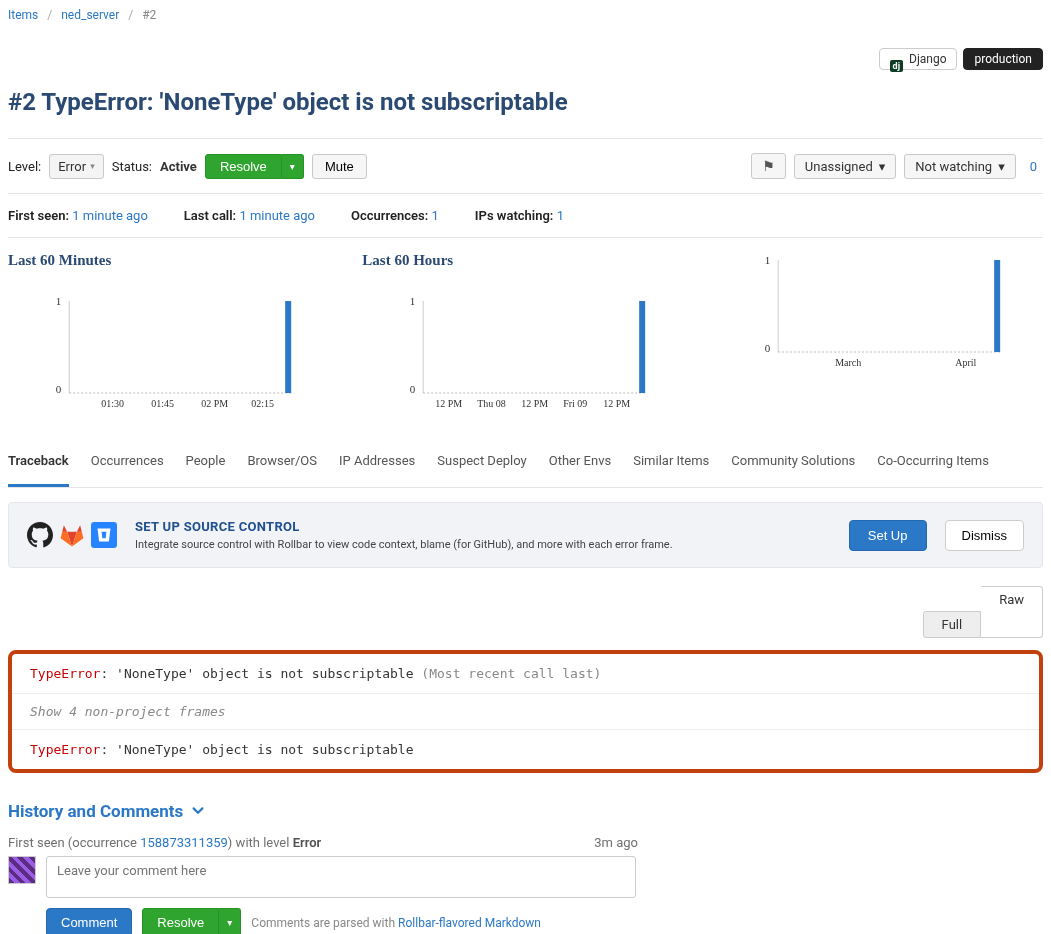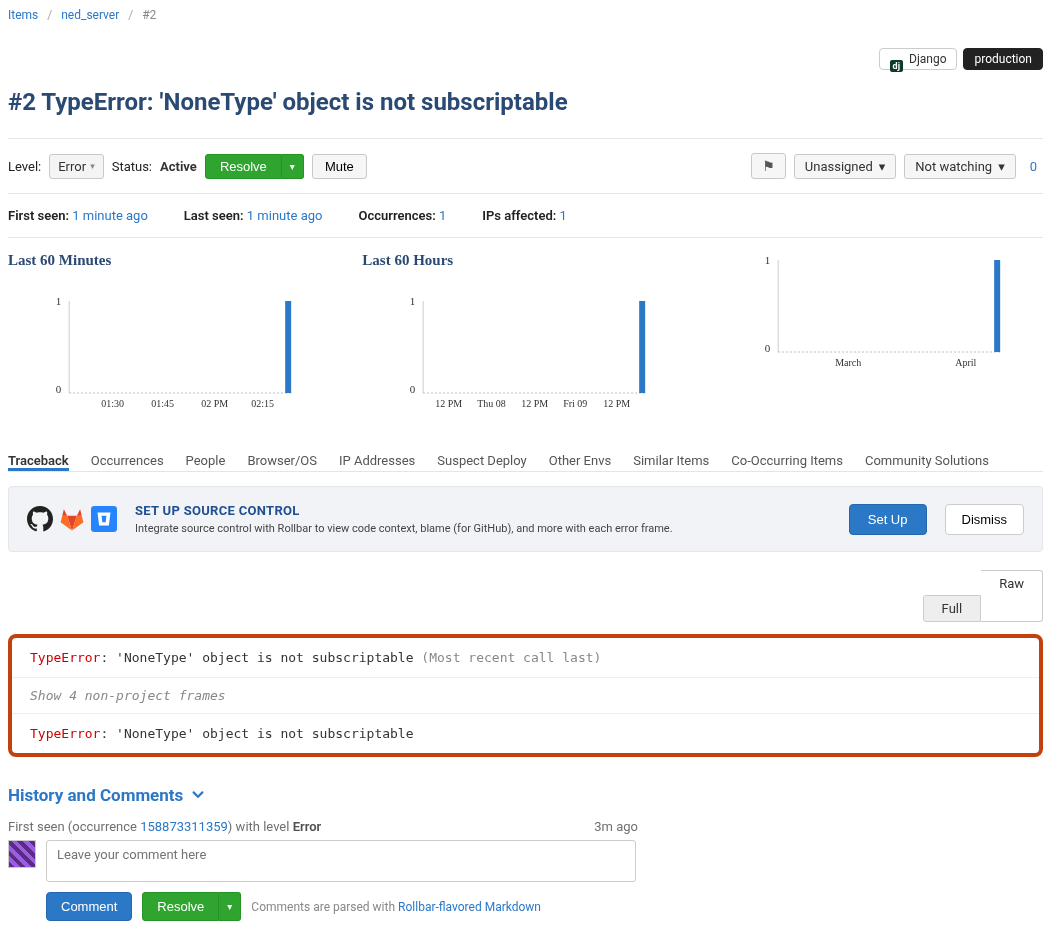--- a/index.html
+++ b/index.html
@@ -32,21 +32,21 @@
 .flag-btn { border: 1px solid #c9c9c9; background: #f6f6f6; padding: 4px 10px; border-radius: 3px; cursor: pointer; font-size: 14px; color: #555; }
 .assign-btn, .watch-btn { border: 1px solid #c9c9c9; background: #f6f6f6; padding: 4px 10px; border-radius: 3px; font-size: 13px; display: flex; align-items: center; gap: 6px; cursor: pointer; }
 .watch-count { font-size: 13px; color: #2b78c7; padding: 0 6px; }
 .meta-row { display: flex; gap: 36px; font-size: 13px; margin-bottom: 14px; }
 .meta-row .k { font-weight: 600; color: #222; }
 .charts-row { display: flex; gap: 28px; margin-bottom: 28px; }
 .chart-block { flex: 1; font-family: Liberation Serif, serif; }
 .chart-block h3 { font-size: 15px; font-weight: 700; color: #2b4a73; margin-bottom: 24px; }
 .chart-svg { width: 100%; height: 120px; }
 .tabs { display: flex; gap: 22px; border-bottom: 1px solid #e5e5e5; margin-bottom: 14px; }
-.tab { font-size: 13px; color: #555; padding: 8px 0 0 0; cursor: pointer; }
+.tab { font-size: 13px; color: #555; padding: 8px 0 16px 0; cursor: pointer; }
 .tab.active { color: #333; font-weight: 600; border-bottom: 3px solid #2b78c7; }
 .src-control-box { background: #f1f3f6; border: 1px solid #e3e6ea; border-radius: 4px; padding: 16px 18px; display: flex; align-items: center; gap: 18px; margin-bottom: 18px; }
 .integrations-icons { display: flex; gap: 6px; align-items: center; }
 .src-control-text h4 { font-size: 13px; color: #205090; font-weight: 700; letter-spacing: 0.3px; margin-bottom: 4px; }
 .src-control-text p { font-size: 11px; color: #444; }
 .btn-primary { background: #2b78c7; color: #fff; border: 1px solid #2568b0; padding: 7px 18px; border-radius: 4px; font-size: 13px; cursor: pointer; }
 .btn-default { background: #fff; border: 1px solid #ccc; padding: 7px 16px; border-radius: 4px; font-size: 13px; cursor: pointer; }
 .view-toggle { display: flex; justify-content: flex-end; margin-bottom: 12px; }
 .view-toggle .seg { border: 1px solid #ccc; padding: 5px 18px; font-size: 13px; cursor: pointer; }
 .view-toggle .seg.left { background: #eee; border-radius: 3px 0 0 3px; margin-top: 25px; }
@@ -117,23 +117,23 @@
   <div class="watch-btn">
     <span>Not watching</span>
     <span class="caret">▾</span>
   </div>
   <a class="watch-count">0</a>
 </div>
 <hr class="sep-line">
 
 <div class="meta-row">
   <div><span class="k">First seen:</span> <a>1 minute ago</a></div>
-  <div><span class="k">Last seen:</span> <a>1 minute ago</a></div>
+  <div><span class="k">Last call:</span> <a>1 minute ago</a></div>
   <div><span class="k">Occurrences:</span> <a>1</a></div>
-  <div><span class="k">IPs affected:</span> <a>1</a></div>
+  <div><span class="k">IPs watching:</span> <a>1</a></div>
 </div>
 <hr class="sep-line">
 
 <div class="charts-row">
   <div class="chart-block">
     <h3>Last 60 Minutes</h3>
     <svg class="chart-svg" viewBox="0 0 280 120">
       <text x="30" y="12" font-size="11" fill="#333" text-anchor="end">1</text>
       <text x="30" y="100" font-size="11" fill="#333" text-anchor="end">0</text>
       <line x1="38" y1="8" x2="38" y2="100" stroke="#ccc" stroke-width="1"></line>
@@ -175,22 +175,22 @@
 
 <div class="tabs">
   <div class="tab active">Traceback</div>
   <div class="tab">Occurrences</div>
   <div class="tab">People</div>
   <div class="tab">Browser/OS</div>
   <div class="tab">IP Addresses</div>
   <div class="tab">Suspect Deploy</div>
   <div class="tab">Other Envs</div>
   <div class="tab">Similar Items</div>
+  <div class="tab">Community Solutions</div>
   <div class="tab">Co-Occurring Items</div>
-  <div class="tab">Community Solutions</div>
 </div>
 
 <div class="src-control-box">
   <div class="integrations-icons">
     <svg width="26" height="26" viewBox="0 0 16 16">
         <path fill="#222" d="M8 0C3.58 0 0 3.58 0 8c0 3.54 2.29 6.53 5.47 7.59.4.07.55-.17.55-.38v-1.34c-2.23.48-2.7-1.07-2.7-1.07-.36-.93-.89-1.18-.89-1.18-.73-.5.05-.49.05-.49.8.06 1.23.83 1.23.83.72 1.23 1.88.87 2.34.67.07-.52.28-.87.51-1.07-1.78-.2-3.64-.89-3.64-3.95 0-.87.31-1.59.82-2.15-.08-.2-.36-1.01.08-2.12 0 0 .67-.21 2.2.82.64-.18 1.32-.27 2-.27s1.36.09 2 .27c1.53-1.04 2.2-.82 2.2-.82.44 1.1.16 1.92.08 2.12.51.56.82 1.27.82 2.15 0 3.07-1.87 3.75-3.65 3.95.29.25.54.73.54 1.48v2.19c0 .21.15.46.55.38C13.71 14.53 16 11.54 16 8c0-4.42-3.58-8-8-8z"></path>
       </svg>
     <svg width="26" height="26" viewBox="0 0 16 16">
         <path fill="#e24329" d="M8 15L5 6h6z"></path>
         <path fill="#fc6d26" d="M8 15L11 6h3l1 4z"></path>

